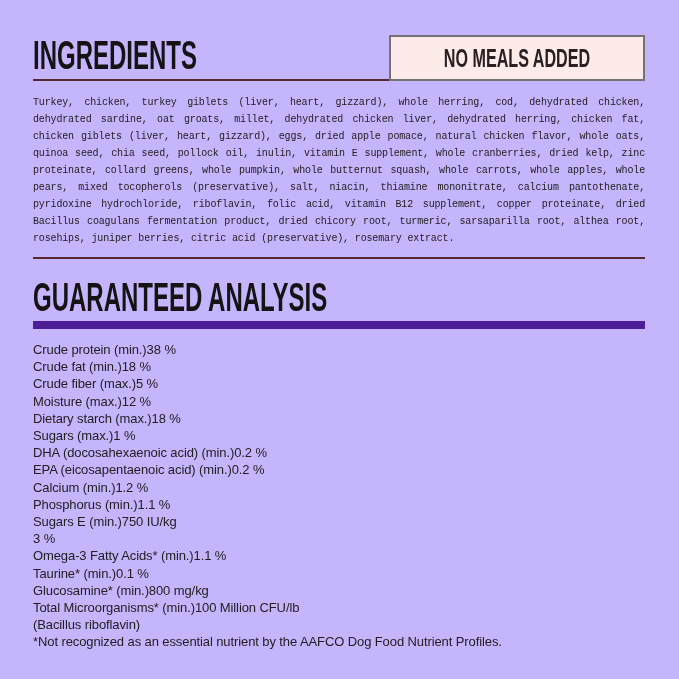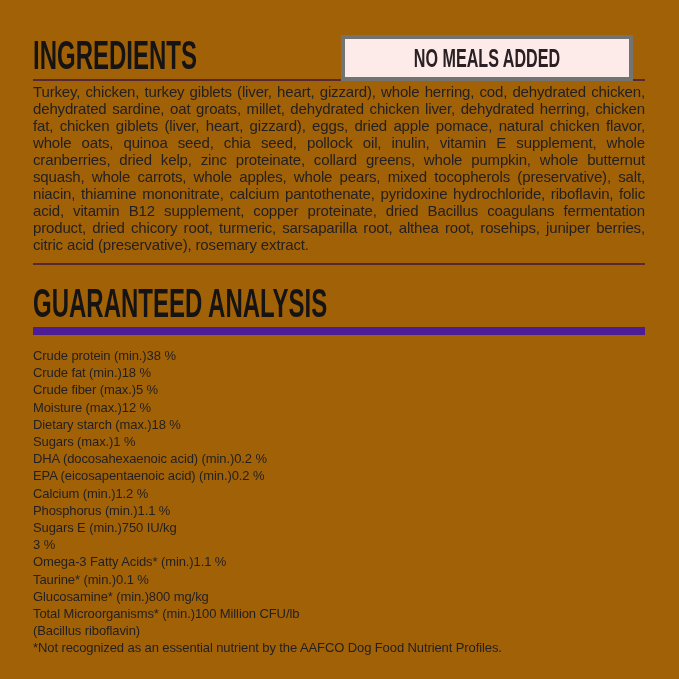--- a/index.html
+++ b/index.html
@@ -3,21 +3,21 @@
 <meta charset="utf-8">
 <style>
   html, body {
     margin: 0;
     padding: 0;
   }
   .page {
     position: relative;
     width: 679px;
     height: 679px;
-    background: #a16207;
+    background: #c4b5fd;
     font-family: "Liberation Sans", sans-serif;
     color: #201d1d;
     overflow: hidden;
     box-sizing: border-box;
   }
   .content {
     position: absolute;
     left: 33px;
     top: 34px;
     width: 612px;
@@ -37,49 +37,50 @@
     font-weight: 700;
     line-height: 1;
     letter-spacing: 0px;
     color: #161314;
     transform: scaleX(0.60);
     transform-origin: 0 100%;
     white-space: nowrap;
   }
   .badge {
     position: absolute;
-    right: 12px;
+    right: 0;
     bottom: -2px;
     height: 46px;
     box-sizing: border-box;
-    border: 4px solid #737373;
+    border: 2px solid #737373;
     display: flex;
     align-items: center;
     justify-content: center;
-    padding: 0 24px;
+    padding: 0 8px;
     background: #fcebe8;
   }
   .badge-text {
     font-size: 26px;
     font-weight: 700;
     line-height: 1;
     color: #2a2023;
     transform: scaleX(0.62);
     transform-origin: 50% 50%;
     white-space: nowrap;
   }
 
   
   .ing-body {
-    margin-top: 2px;
-    font-size: 15px;
+    margin-top: 13px;
+    font-size: 10px;
     line-height: 17px;
     letter-spacing: -0.15px;
     text-align: justify;
     color: #242021;
+    font-family: Liberation Mono, monospace;
   }
 
   
   .divider {
     margin-top: 10px;
     height: 0;
     border-top: 2px solid #572832;
   }
 
   

